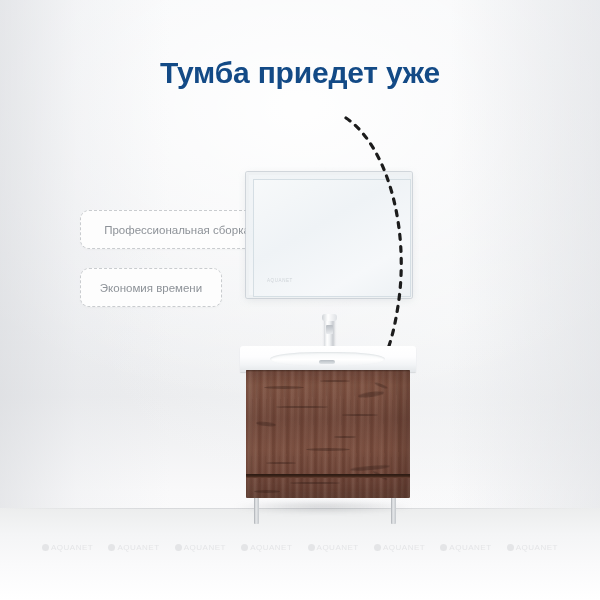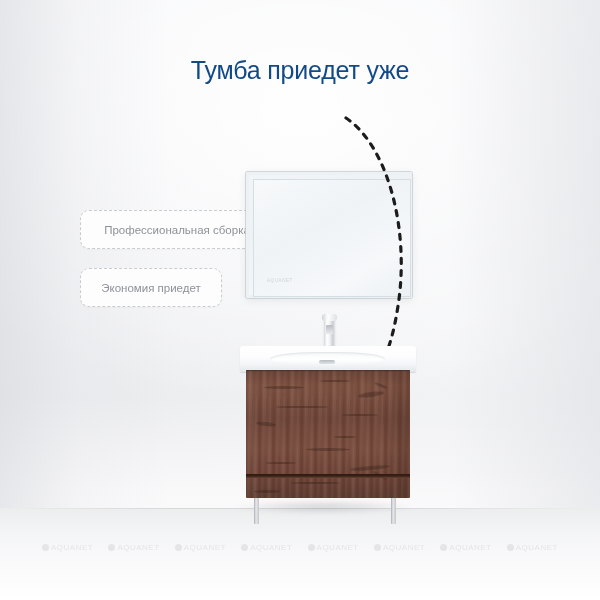--- a/index.html
+++ b/index.html
@@ -52,22 +52,22 @@
   }
 
   
   .headline {
     position: absolute;
     left: 60px;
     top: 56px;
     width: 480px;
     text-align: center;
     color: #134a86;
-    font-size: 25px;
-    font-weight: normal;
+    font-size: 30px;
+    font-weight: bold;
     line-height: 1.14;
     letter-spacing: -0.2px;
   }
 
   
   .badge {
     position: absolute;
     background: #fdfdfd;
     border: 1px dashed #c9cccf;
     border-radius: 9px;
@@ -301,21 +301,21 @@
   <div class="floor-line"></div>
 
   <div class="headline">
     <div>Тумба приедет уже</div>
   </div>
 
   <div class="badge" id="badge-0">
     <span>Профессиональная сборка</span>
   </div>
   <div class="badge" id="badge-1">
-    <span>Экономия приедет</span>
+    <span>Экономия времени</span>
   </div>
 
   <div class="mirror-wrap">
     <div class="mirror-glow"></div>
     <div class="mirror-frame">
       <div class="mirror-glass"></div>
       <div class="mirror-logo">AQUANET</div>
     </div>
   </div>
 

